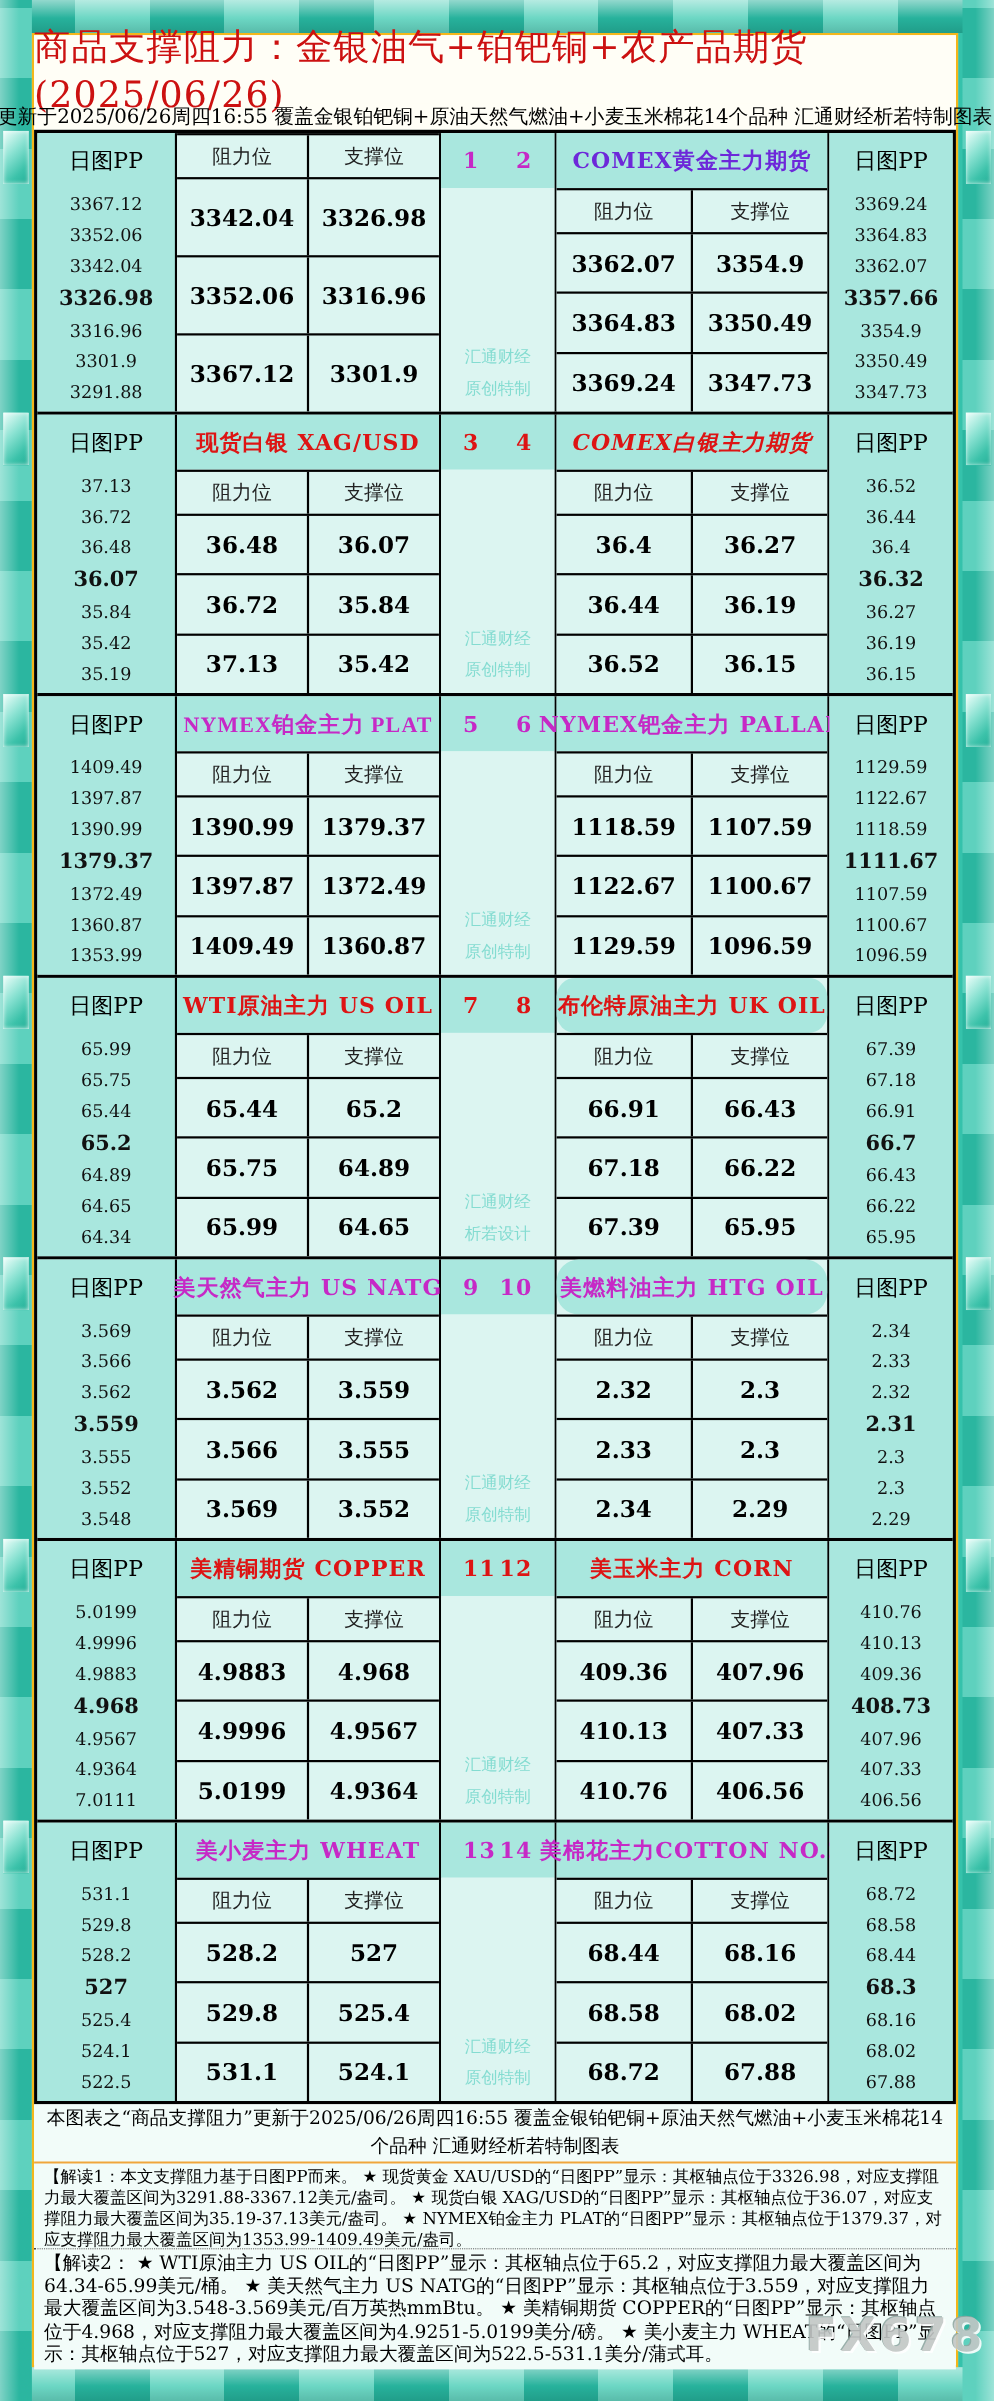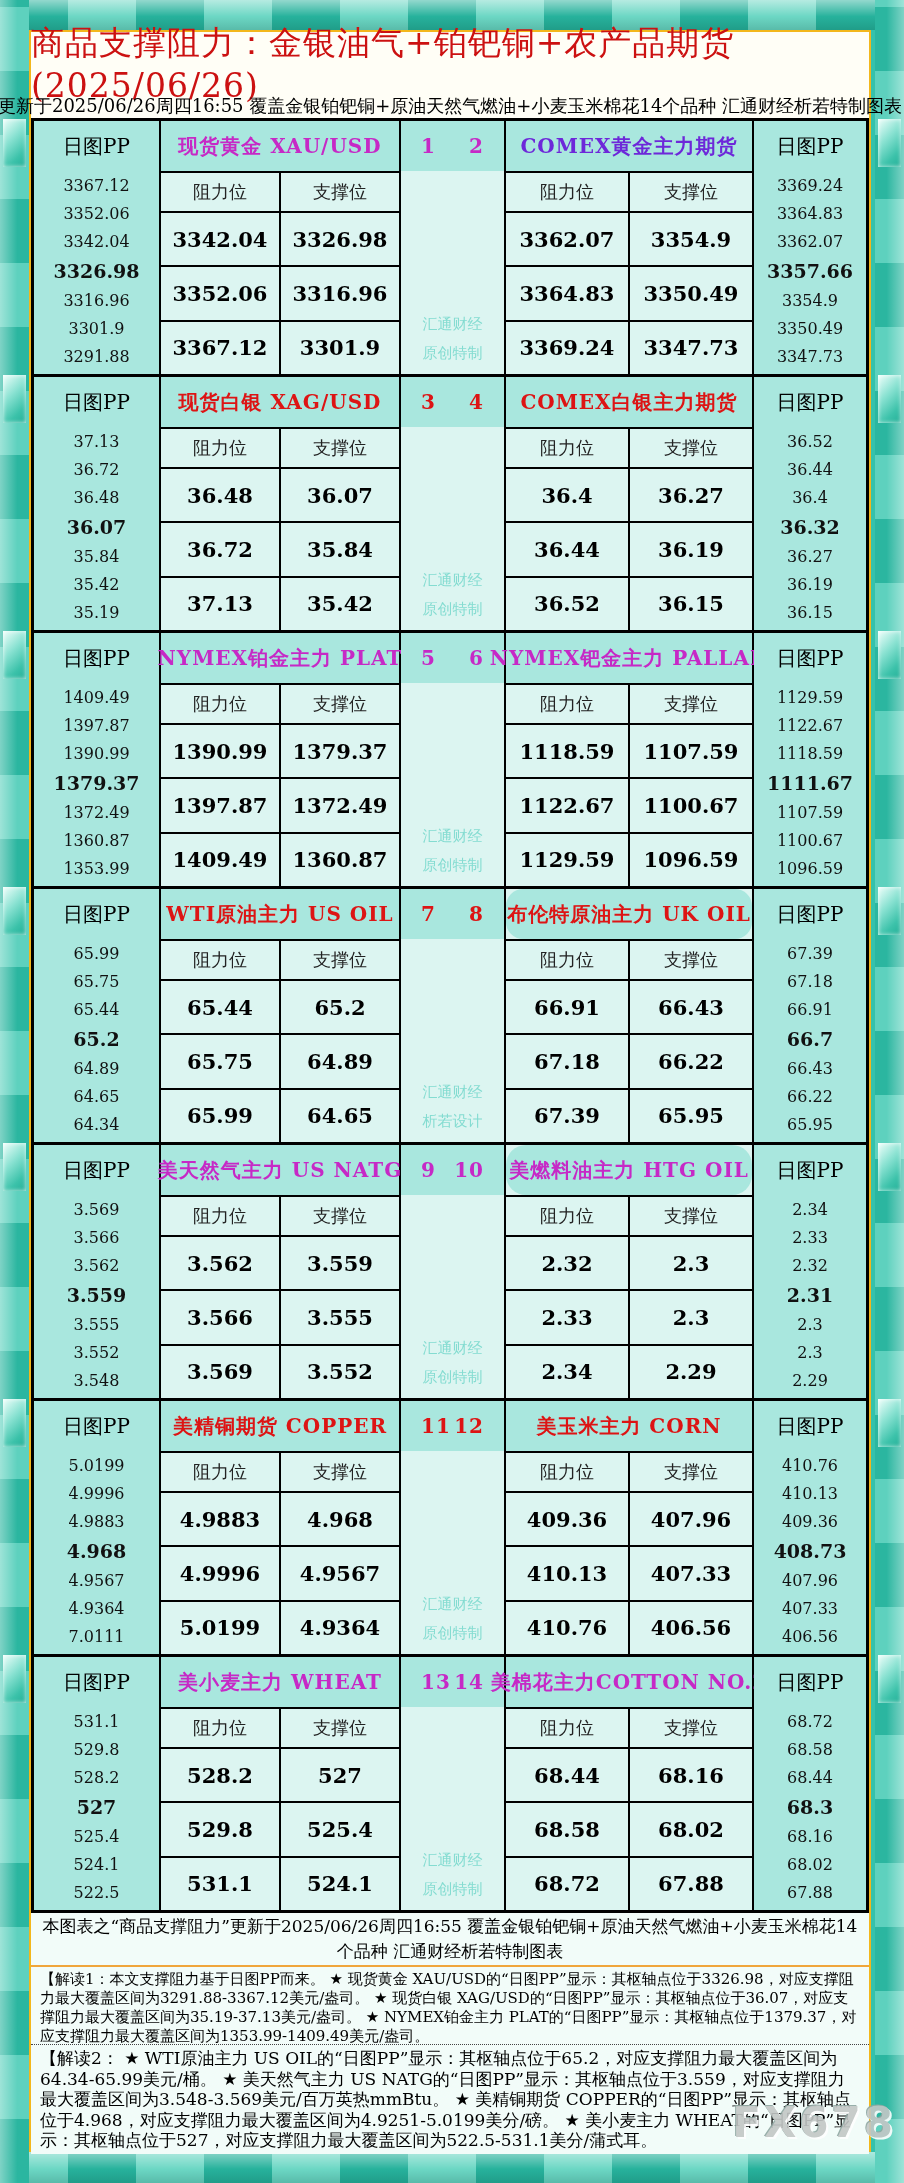--- a/index.html
+++ b/index.html
@@ -112,21 +112,20 @@
         <span class="ppv">3367.12</span>
         <span class="ppv">3352.06</span>
         <span class="ppv">3342.04</span>
         <span class="ppv pivot">3326.98</span>
         <span class="ppv">3316.96</span>
         <span class="ppv">3301.9</span>
         <span class="ppv">3291.88</span>
       </div>
     </div>
     <div class="duo leftd">
-      <div class="strip sec-accent" style="color: rgb(198, 41, 198);">现货黄金 XAU/USD</div>
       <div class="ttable">
         <div class="trow thead">
           <div class="tc divr">阻力位</div>
           <div class="tc">支撑位</div>
         </div>
         <div class="trow tdata">
           <div class="tc divr">3342.04</div>
           <div class="tc">3326.98</div>
         </div>
         <div class="trow tdata">
@@ -226,21 +225,21 @@
         <span class="sec-accent" style="color: rgb(221, 20, 20);">4</span>
       </div>
       <div class="cbody">
         <div class="wm">
           <div>汇通财经</div>
           <div>原创特制</div>
         </div>
       </div>
     </div>
     <div class="duo rightd">
-      <div class="strip sec-accent" style="color: rgb(221, 20, 20);">COMEX白银主力期货</div>
+      <div class="strip sec-accent" style="color: rgb(221, 20, 20); font-style: italic;">COMEX白银主力期货</div>
       <div class="ttable">
         <div class="trow thead">
           <div class="tc divr">阻力位</div>
           <div class="tc">支撑位</div>
         </div>
         <div class="trow tdata">
           <div class="tc divr">36.4</div>
           <div class="tc">36.27</div>
         </div>
         <div class="trow tdata">
@@ -274,21 +273,21 @@
         <span class="ppv">1409.49</span>
         <span class="ppv">1397.87</span>
         <span class="ppv">1390.99</span>
         <span class="ppv pivot">1379.37</span>
         <span class="ppv">1372.49</span>
         <span class="ppv">1360.87</span>
         <span class="ppv">1353.99</span>
       </div>
     </div>
     <div class="duo leftd">
-      <div class="strip sec-accent" style="color: rgb(198, 41, 198);">NYMEX铂金主力 PLAT</div>
+      <div class="strip sec-accent" style="color: rgb(198, 41, 198); font-family: Liberation Serif, serif;">NYMEX铂金主力 PLAT</div>
       <div class="ttable">
         <div class="trow thead">
           <div class="tc divr">阻力位</div>
           <div class="tc">支撑位</div>
         </div>
         <div class="trow tdata">
           <div class="tc divr">1390.99</div>
           <div class="tc">1379.37</div>
         </div>
         <div class="trow tdata">

